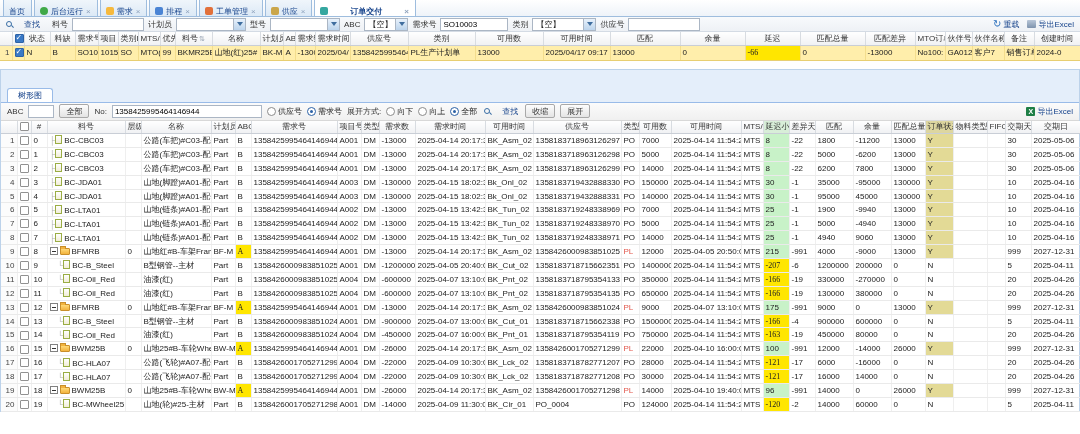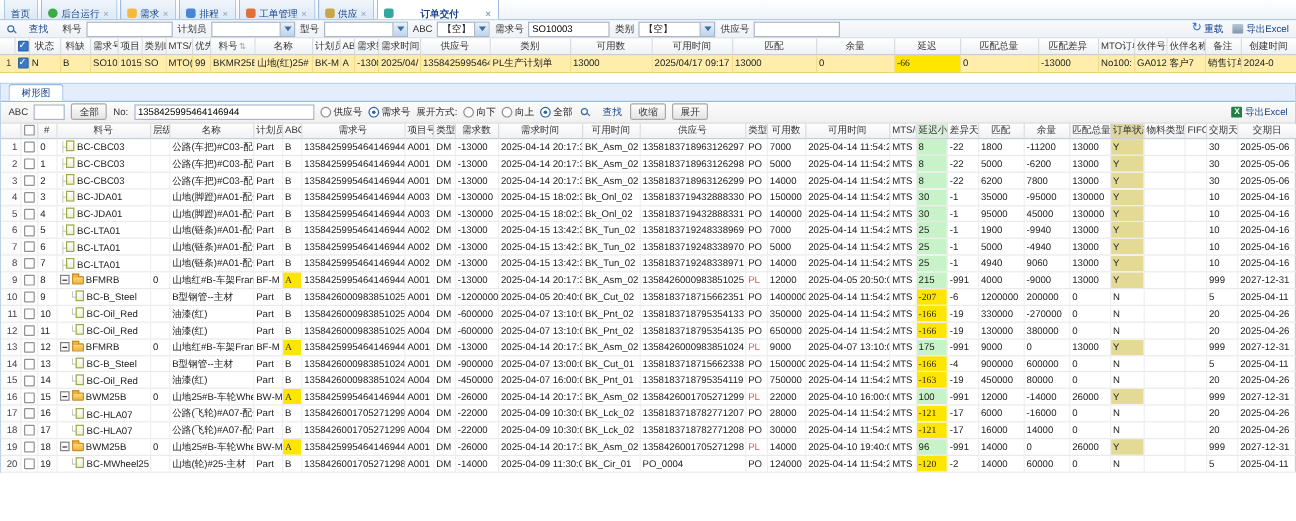--- a/index.html
+++ b/index.html
@@ -81,21 +81,21 @@
     vertical-align:-1px; margin-right:2px; }
   .tl { color:#b0b0b0; }
   .tl.ind { margin-left:8px; }
   
   .gap { height:8px; background:#fff; }
   .panel { border:1px solid #bcd2ea; border-bottom:none; }
   .panel-title { height:15px; background:linear-gradient(#fdfeff,#eaf2fb); border-bottom:1px solid #cfe0f1;
     display:flex; align-items:center; padding:0 4px; color:#15428b; font-weight:bold; }
   .title-ic { width:9px; height:9px; border-radius:50%; background:radial-gradient(circle at 35% 35%, #ffd76e, #f0a22e);
     border:1px solid #d98e1f; display:inline-block; margin-right:4px; }
-  .tabstrip { height:15px; background:#e4eefa; border-bottom:1px solid #99bbe8; display:flex; align-items:flex-end; padding-left:6px; }
+  .tabstrip { height:33px; background:#e4eefa; border-bottom:1px solid #99bbe8; display:flex; align-items:flex-end; padding-left:6px; }
   .ptab { height:14px; line-height:13px; padding:0 10px; border:1px solid #99bbe8; border-bottom:none; border-radius:3px 3px 0 0;
     background:#fff; color:#15428b; cursor:pointer; }
   .ptoolbar { height:18px; background:linear-gradient(#fbfbfb,#f0f0f0); border-bottom:1px solid #d8d8d8;
     display:flex; align-items:center; gap:5px; padding:0 6px; }
 </style>
 </head>
 <body>
 
 <div class="tabbar" id="tabbar">
     <div class="tab">

